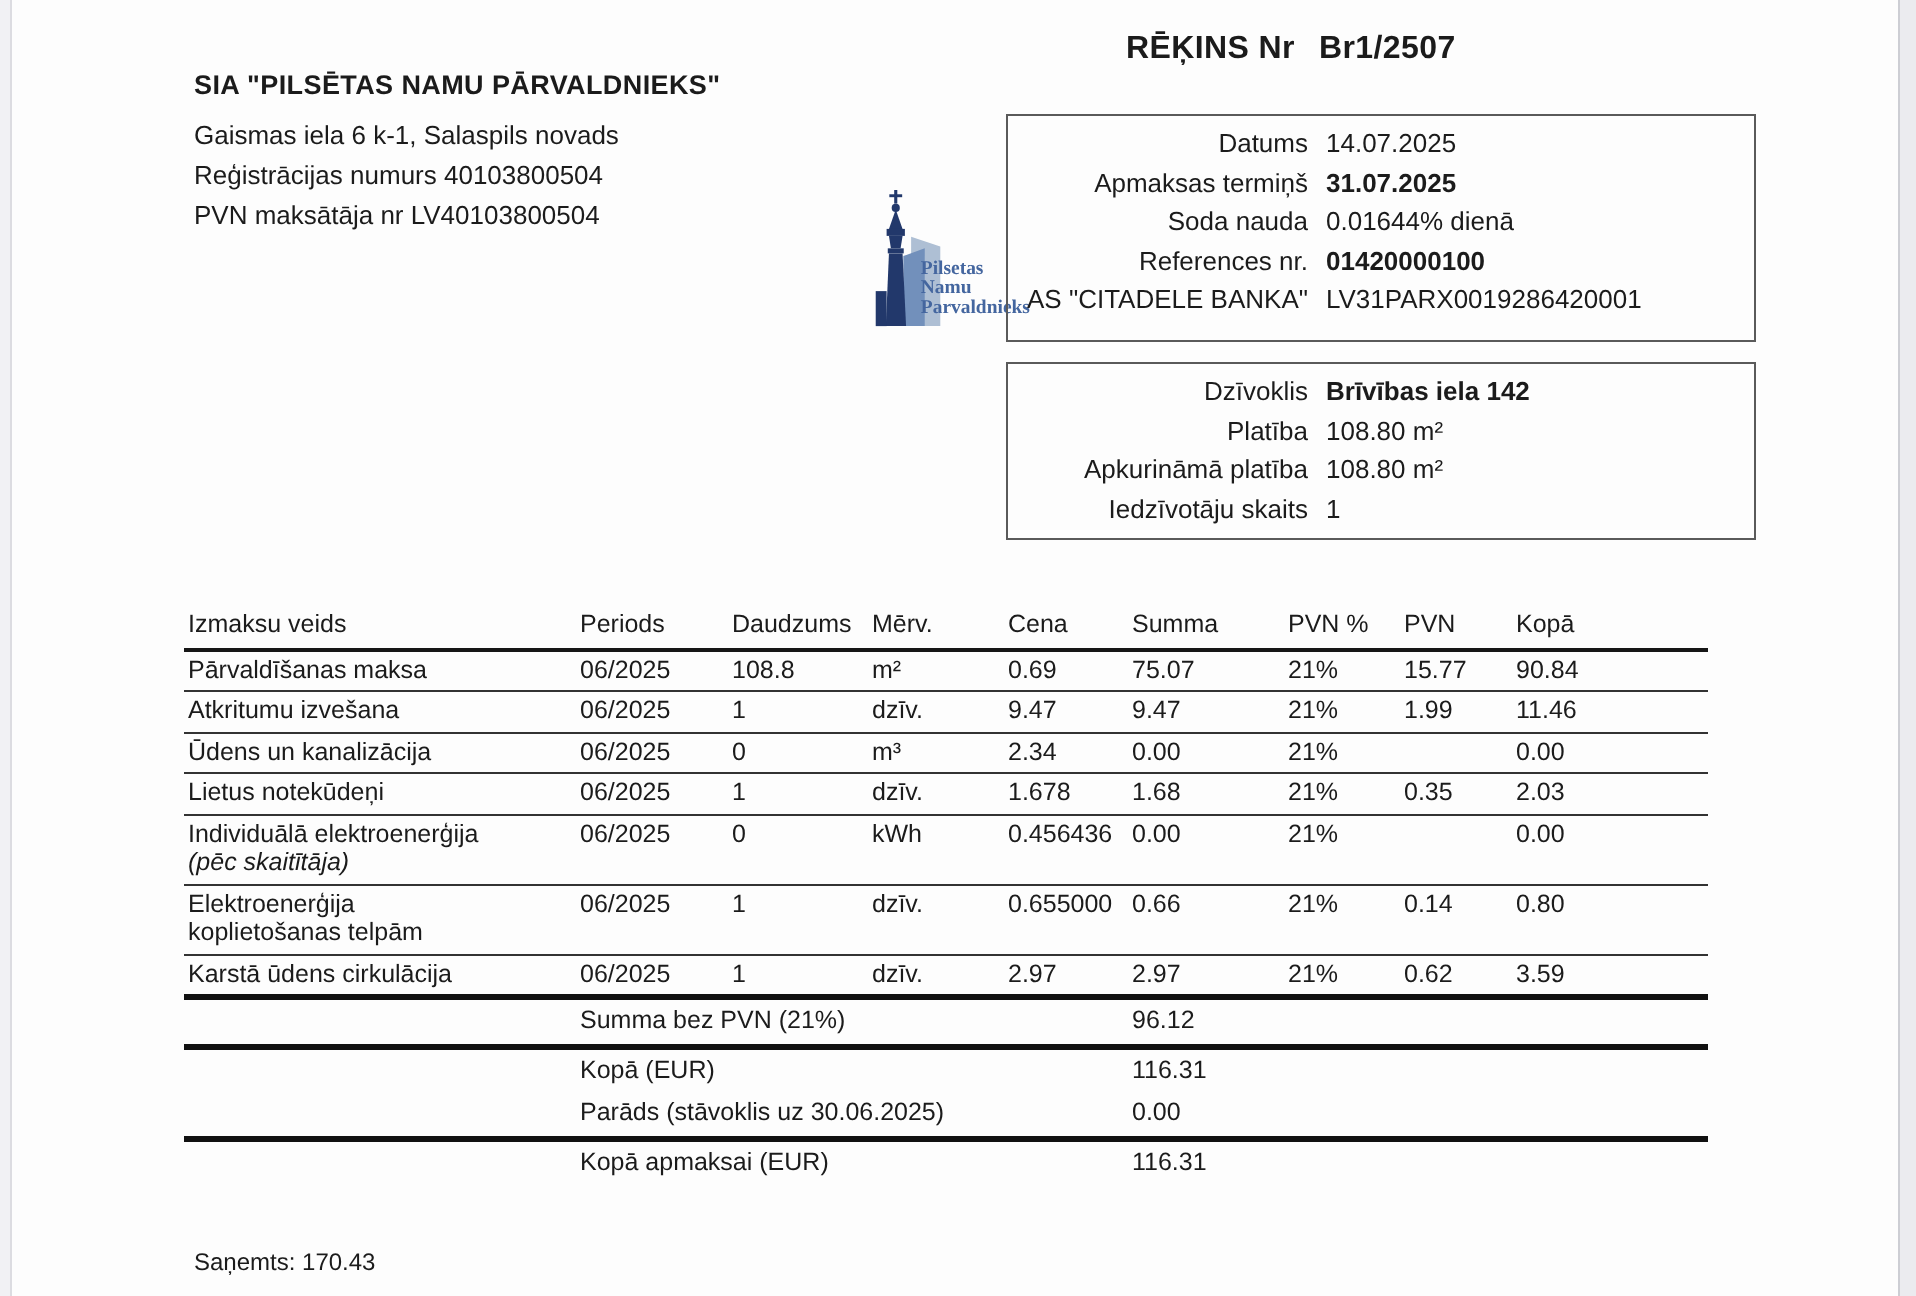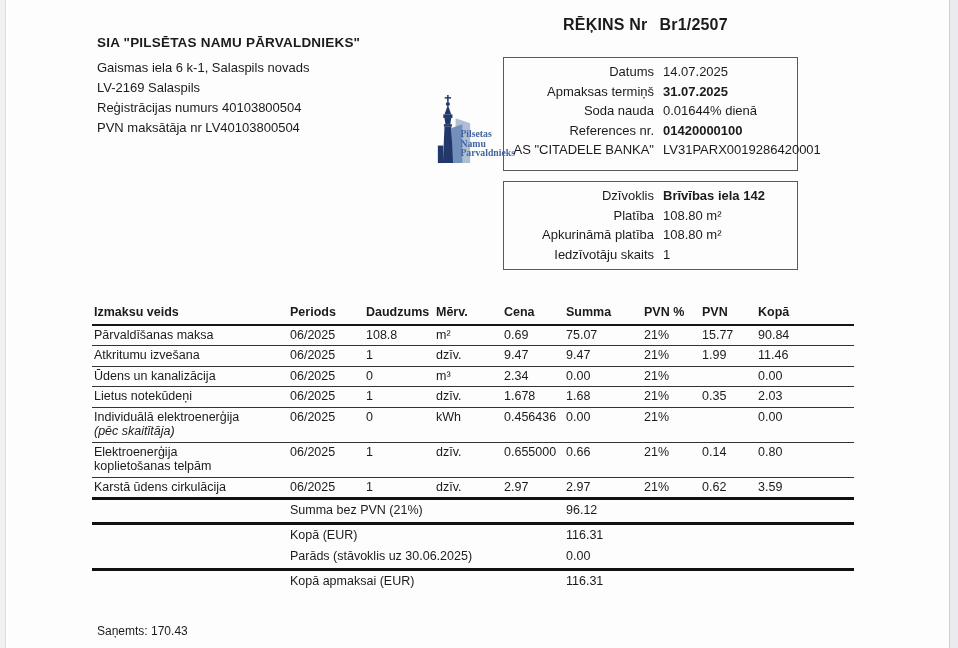--- a/index.html
+++ b/index.html
@@ -14,21 +14,21 @@
 
   
   .supplier { position:absolute; left:97px; top:33px; font-size:13px; line-height:20px; }
   .supplier .name { font-weight:bold; font-size:13.5px; letter-spacing:.2px; margin-bottom:5px; }
 
   
   .invoice-title { position:absolute; left:563px; top:16px; font-size:16px; font-weight:bold; letter-spacing:.2px; }
   .invoice-title .num { margin-left:12px; }
 
   
-  .info-box { position:absolute; left:503px; width:295px; box-sizing:border-box;
+  .info-box { position:absolute; left:503px; width:375px; box-sizing:border-box;
               border:1px solid #5a5a5a; font-size:13px; padding:4px 8px 5px 0; }
   #box-details  { top:57px;  min-height:114px; }
   #box-property { top:181px; min-height:77px; }
   .info-row { display:flex; }
   .info-row .lbl { flex:0 0 150px; width:150px; text-align:right; line-height:19.5px; }
   .info-row .val { padding-left:9px; line-height:19.5px; }
   .b { font-weight:bold; }
   .it { font-style:italic; }
 
   
@@ -39,21 +39,21 @@
   .logo { position:absolute; left:425px; top:95px; width:100px; height:70px; }
   .logo svg { width:100%; height:100%; }
   .logo text { font-family:"Liberation Serif", serif; font-weight:bold; font-size:10px; fill:#44669f; }
 
   
   table.charges { position:absolute; left:92px; top:303px; width:762px;
                   border-collapse:collapse; table-layout:fixed; font-size:12.5px; }
   table.charges th, table.charges td {
       padding:2px 2px 3px 2px; vertical-align:top; line-height:14.5px;
       text-align:left; font-weight:normal; overflow:hidden; }
-  table.charges thead th { font-weight:bold; border-bottom:2px solid #161616; padding-bottom:4px; }
+  table.charges thead th { font-weight:normal; border-bottom:2px solid #161616; padding-bottom:4px; }
   .r { text-align:right; }
   td.unit, th.unit { padding-left:7px; }
   td.kopa, th.kopa { padding-right:12px; }
   tbody tr.data td { border-bottom:1px solid #333; }
   tbody tr.tt td { border-top:3px solid #111; }
   tbody tr.total td { border-bottom:none; padding-top:3px; padding-bottom:4px; }
   tbody tr.total .t-lbl { padding-left:2px; }
 
   
   .received { position:absolute; left:97px; top:624px; font-size:12px; font-weight:normal; }
@@ -61,21 +61,20 @@
 </head>
 <body>
 
 <div class="page">
   <div class="edge-left"></div>
   <div class="edge-right"></div>
 
   <div class="supplier">
     <div class="name">SIA "PILSĒTAS NAMU PĀRVALDNIEKS"</div>
     <div>Gaismas iela 6 k-1, Salaspils novads</div>
-    <div>LV-2169 Salaspils</div>
     <div>Reģistrācijas numurs 40103800504</div>
     <div>PVN maksātāja nr LV40103800504</div>
   </div>
 
   <div class="logo">
     <svg viewBox="0 0 100 72">
       <polygon points="30,24 45,29 45,70 30,70" fill="#aebfd4"></polygon>
       <polygon points="26,34 37,30 37,70 26,70" fill="#7290bb"></polygon>
       <g fill="#22386b">
         <rect x="21.3" y="0" width="1.6" height="7"></rect>

